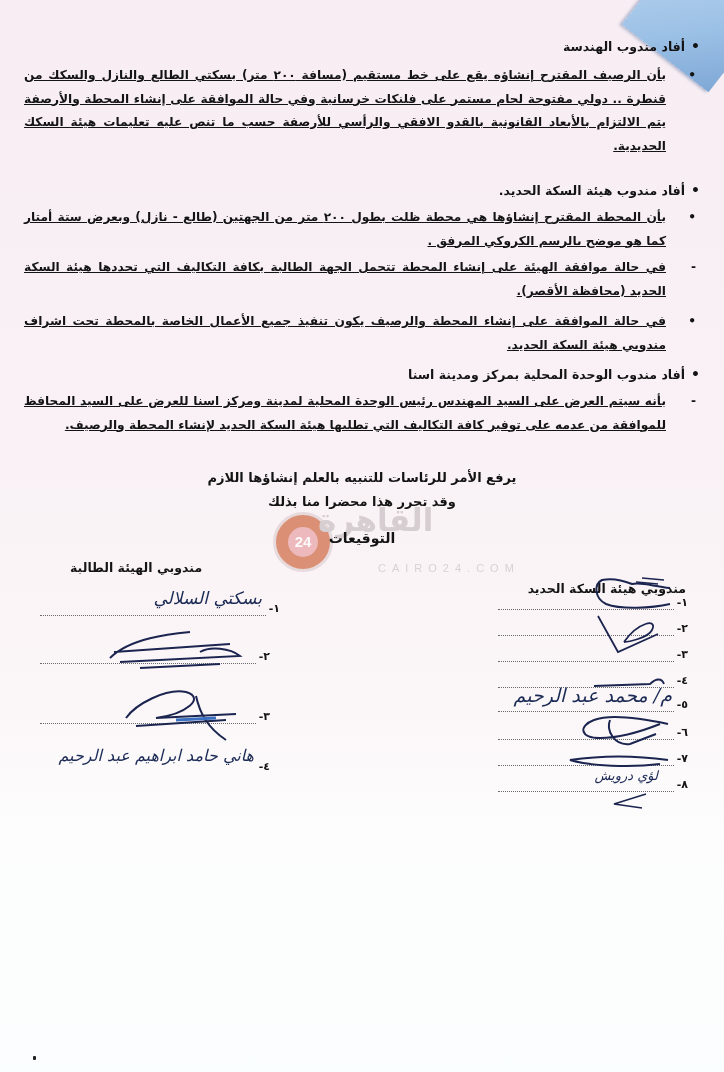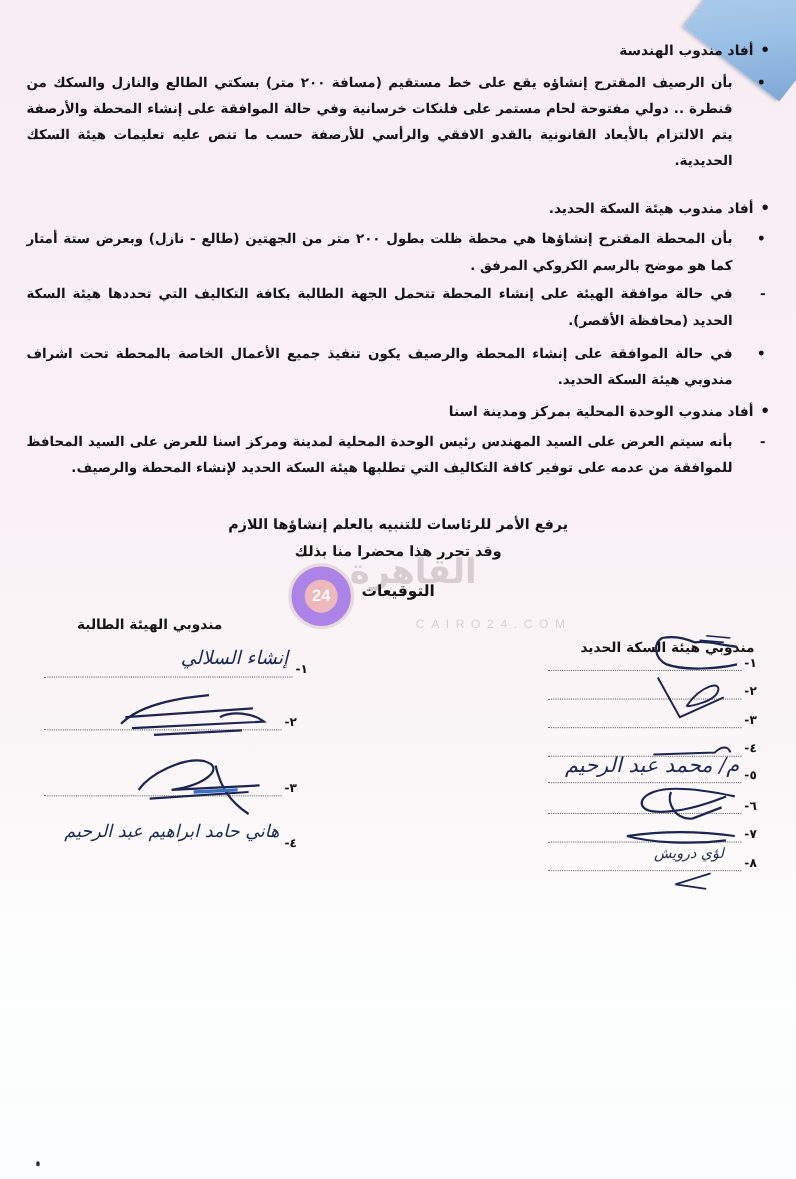--- a/index.html
+++ b/index.html
@@ -18,21 +18,21 @@
     .section-head {
       position: absolute; right: 24px; font-size: 12.5px; font-weight: bold;
       white-space: nowrap; letter-spacing: 0;
     }
     .section-head .bul { display: inline-block; margin-left: 6px; font-size: 14px; }
     .para {
       position: absolute; right: 28px; left: 24px; font-size: 12.2px; font-weight: bold;
       line-height: 23.5px; text-align: justify; text-align-last: right;
     }
     .para .marker { position: absolute; right: 0; top: 0; font-weight: bold; }
-    .para .txt { display: block; margin-right: 30px; }
+    .para .txt { display: block; margin-right: 30px; text-decoration: underline; }
     .center-line {
       position: absolute; left: 0; right: 0; text-align: center; font-weight: bold;
       font-size: 13px;
     }
     .sig-title { position: absolute; font-size: 12.5px; font-weight: bold; white-space: nowrap; }
     .sig-row { position: absolute; height: 20px; }
     .sig-num { position: absolute; right: 0; top: 0; font-size: 11px; font-weight: bold; }
     .sig-dots {
       position: absolute; right: 14px; left: 0; top: 13px;
       border-bottom: 1.5px dotted #6a6a6a;
@@ -40,22 +40,22 @@
     .sig-handwriting {
       position: absolute; top: -14px; height: 36px;
       font-family: "DejaVu Serif", serif; font-style: italic; color: #1a2a55;
       font-size: 19px; white-space: nowrap;
     }
     svg.scribble { position: absolute; overflow: visible; }
     .watermark {
       position: absolute; left: 262px; top: 502px; width: 230px; height: 80px; opacity: 0.55;
     }
     .wm-circle {
-      position: absolute; left: 0; top: 10px; width: 54px; height: 54px; border-radius: 50%;
-      border: 3px solid #d9c7c9; background: #6d28d9;
+      position: absolute; left: 11px; top: 10px; width: 54px; height: 54px; border-radius: 50%;
+      border: 3px solid #d9c7c9; background: #c2410c;
     }
     .wm-inner {
       position: absolute; left: 12px; top: 12px; width: 30px; height: 30px; border-radius: 50%;
       background: #e38a8f; color: #fff; font-size: 15px; font-weight: bold; text-align: center; line-height: 30px;
       font-family: "Liberation Sans", sans-serif; direction: ltr;
     }
     .wm-word {
       position: absolute; left: 56px; top: 0px; font-size: 31px; font-weight: bold; color: #b9b0b3;
       font-family: "DejaVu Sans", sans-serif;
     }
@@ -170,21 +170,21 @@
     <span class="sig-dots"></span>
     <span class="sig-handwriting" style="right:30px; top:-10px; font-size:13px;">لؤي درويش</span>
     <svg class="scribble" style="right:40px; top:14px;" width="40" height="20">
       <path d="M38 2 L6 12 L34 16" stroke="#1b2550" stroke-width="1.6" fill="none"></path>
     </svg>
   </div>
 
   <div class="sig-row" style="left:40px; width:240px; top:602px;">
     <span class="sig-num">١-</span>
     <span class="sig-dots"></span>
-    <span class="sig-handwriting" style="right:18px; font-size:17px;">إنشاء السلالي</span>
+    <span class="sig-handwriting" style="right:18px; font-size:17px;">بسكتي السلالي</span>
   </div>
   <div class="sig-row" style="left:40px; width:230px; top:650px;">
     <span class="sig-num">٢-</span>
     <span class="sig-dots"></span>
     <svg class="scribble" style="right:20px; top:-22px;" width="150" height="44">
       <path d="M10 30 C30 10, 70 6, 90 4 M14 24 L130 16 M20 34 L140 28 C130 20, 110 18, 100 24 M40 40 L120 36" stroke="#1b2550" stroke-width="2" fill="none"></path>
     </svg>
   </div>
   <div class="sig-row" style="left:40px; width:230px; top:710px;">
     <span class="sig-num">٣-</span>

